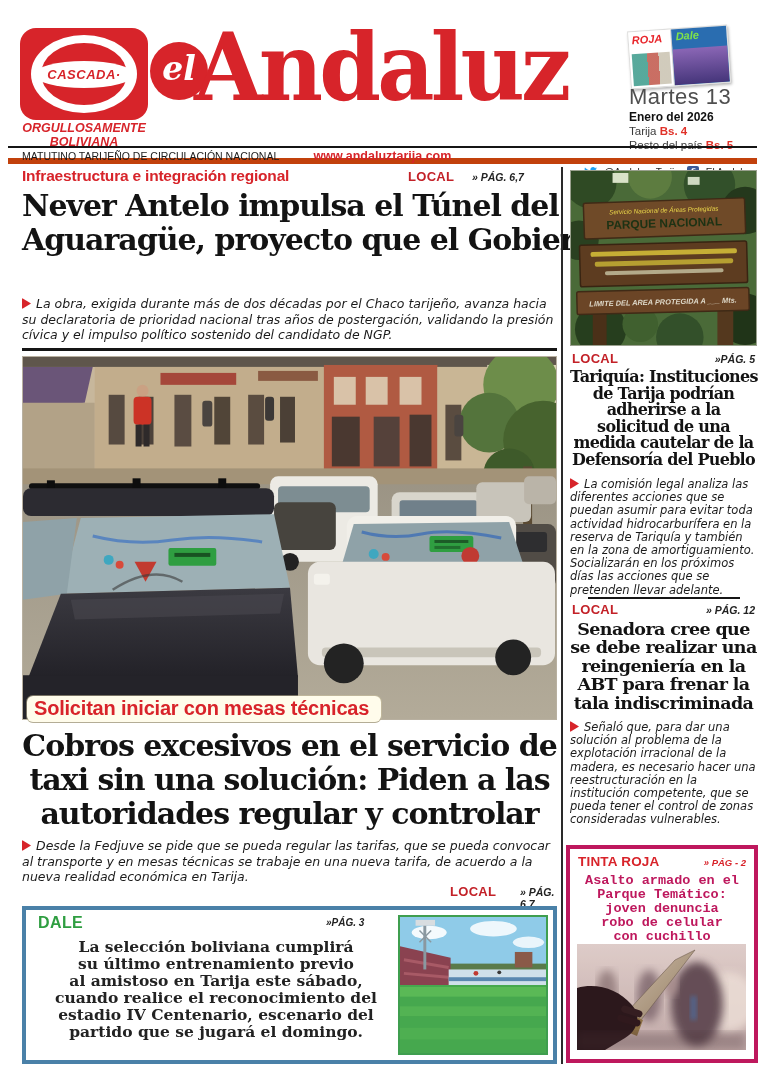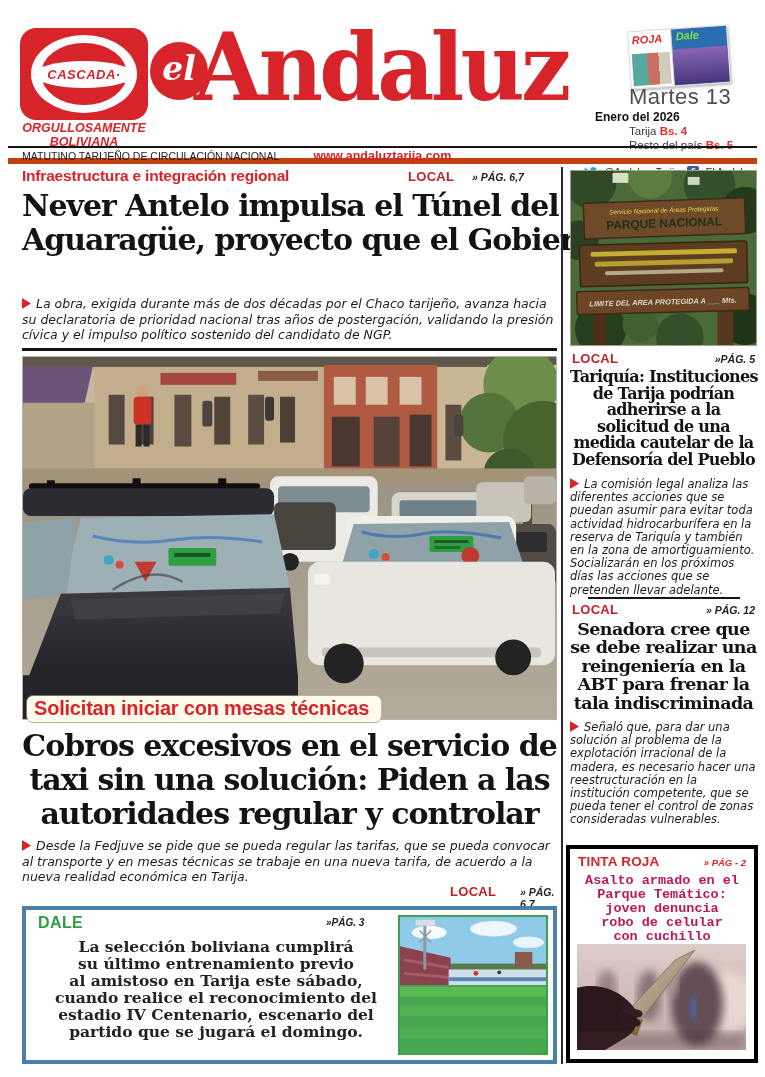--- a/index.html
+++ b/index.html
@@ -18,21 +18,21 @@
   .masthead-title { position:absolute; left:194px; top:12px; font-family:"DejaVu Serif", serif; font-weight:bold; font-size:94px; line-height:110px; color:#d7242a; letter-spacing:-4px; transform:scaleX(.94); transform-origin:left top; white-space:nowrap; }
   .covers { position:absolute; left:629px; top:28px; width:100px; height:58px; transform:rotate(-4deg); background:#f7f6f2; box-shadow:1px 2px 3px rgba(0,0,0,.3); display:flex; border:1px solid #ddd; }
   .cover-l { width:44%; background:#fff; border-right:1px solid #ccc; position:relative; overflow:hidden; }
   .roja-mini { color:#e8262c; font-weight:bold; font-style:italic; font-size:11px; padding:2px 0 0 3px; }
   .cover-l .blocks { position:absolute; left:2px; bottom:2px; right:2px; height:32px;
     background:linear-gradient(90deg,#3a9a8a 0 40%, #c05548 40% 70%, #c9c2b0 70% 100%); opacity:.85; }
   .cover-r { flex:1; background:#2a6db0; position:relative; overflow:hidden; }
   .dale-mini { color:#7fe24a; font-weight:bold; font-style:italic; font-size:11px; padding:1px 0 0 4px; }
   .cover-r .crowd { position:absolute; left:0; right:0; bottom:0; height:36px; background:linear-gradient(#8a66b5,#45357a); }
   .date-day { position:absolute; left:629px; top:84px; font-size:22px; color:#4f4f4f; letter-spacing:.5px; }
-  .date-year { position:absolute; left:595px; top:110px; font-size:12px; font-weight:bold; color:#101010; }
+  .date-year { position:absolute; left:629px; top:110px; font-size:12px; font-weight:bold; color:#101010; }
   .price-row { position:absolute; left:629px; font-size:11.5px; color:#3a3a3a; }
   .price-row b { color:#e03128; }
 
   
   .infobar { position:absolute; left:8px; top:146px; width:749px; height:18px; border-top:2px solid #151515; border-bottom:6px solid #c2410c; }
   .infobar-tagline { position:absolute; left:14px; top:2px; font-size:10.5px; color:#1a1a1a; }
   .infobar-web { position:absolute; left:0; right:0; top:1px; text-align:center; font-size:12.5px; font-weight:bold; color:#d7242a; }
   .infobar-social { position:absolute; right:4px; top:2px; display:flex; align-items:center; gap:7px; font-size:10px; color:#222;margin-top:16px; }
   .fb-badge { width:12px; height:12px; background:#3b5998; color:#fff; border-radius:2px; font-weight:bold; font-size:10px; line-height:12px; text-align:center; font-family:"DejaVu Serif", serif; }
 
@@ -81,21 +81,21 @@
   .r-h { position:absolute; left:570px; width:187px; font-family:"DejaVu Serif", serif; font-weight:bold; text-align:center; color:#131313; }
   .r-h div { white-space:nowrap; }
   .r1-h { top:369px; font-size:16px; line-height:16.6px; letter-spacing:-.7px; }
   .r-lead { position:absolute; left:570px; width:187px; font-size:11.5px; line-height:13.2px; }
   .r1-lead { top:478px; }
   .r-divider { position:absolute; left:588px; top:597px; width:152px; height:2px; background:#151515; }
   .r2-h { top:620px; font-size:17.5px; line-height:18.4px; letter-spacing:-.6px; }
   .r2-lead { top:721px; }
 
   
-  .tinta-box { position:absolute; left:566px; top:845px; width:192px; height:218px; border:4px solid #000000; background:#fff; }
+  .tinta-box { position:absolute; left:566px; top:845px; width:192px; height:218px; border:4px solid #be185d; background:#fff; }
   .tr-sec { position:absolute; left:8px; top:5px; color:#d8232a; font-weight:bold; font-size:13.5px; letter-spacing:.2px; }
   .tr-ref { position:absolute; right:8px; top:8px; color:#d8232a; font-weight:bold; font-style:italic; font-size:9.5px;margin-left:12px; }
   .tr-h { position:absolute; left:0; top:25px; width:184px; text-align:center; font-family:Liberation Mono, monospace; font-weight:bold; font-size:13.5px; line-height:14px; color:#be185d; }
   .tr-h div { white-space:nowrap; }
   .tr-img { position:absolute; left:7px; top:95px; width:169px; height:106px; }
 </style>
 </head>
 <body>
 
 <div class="page">

